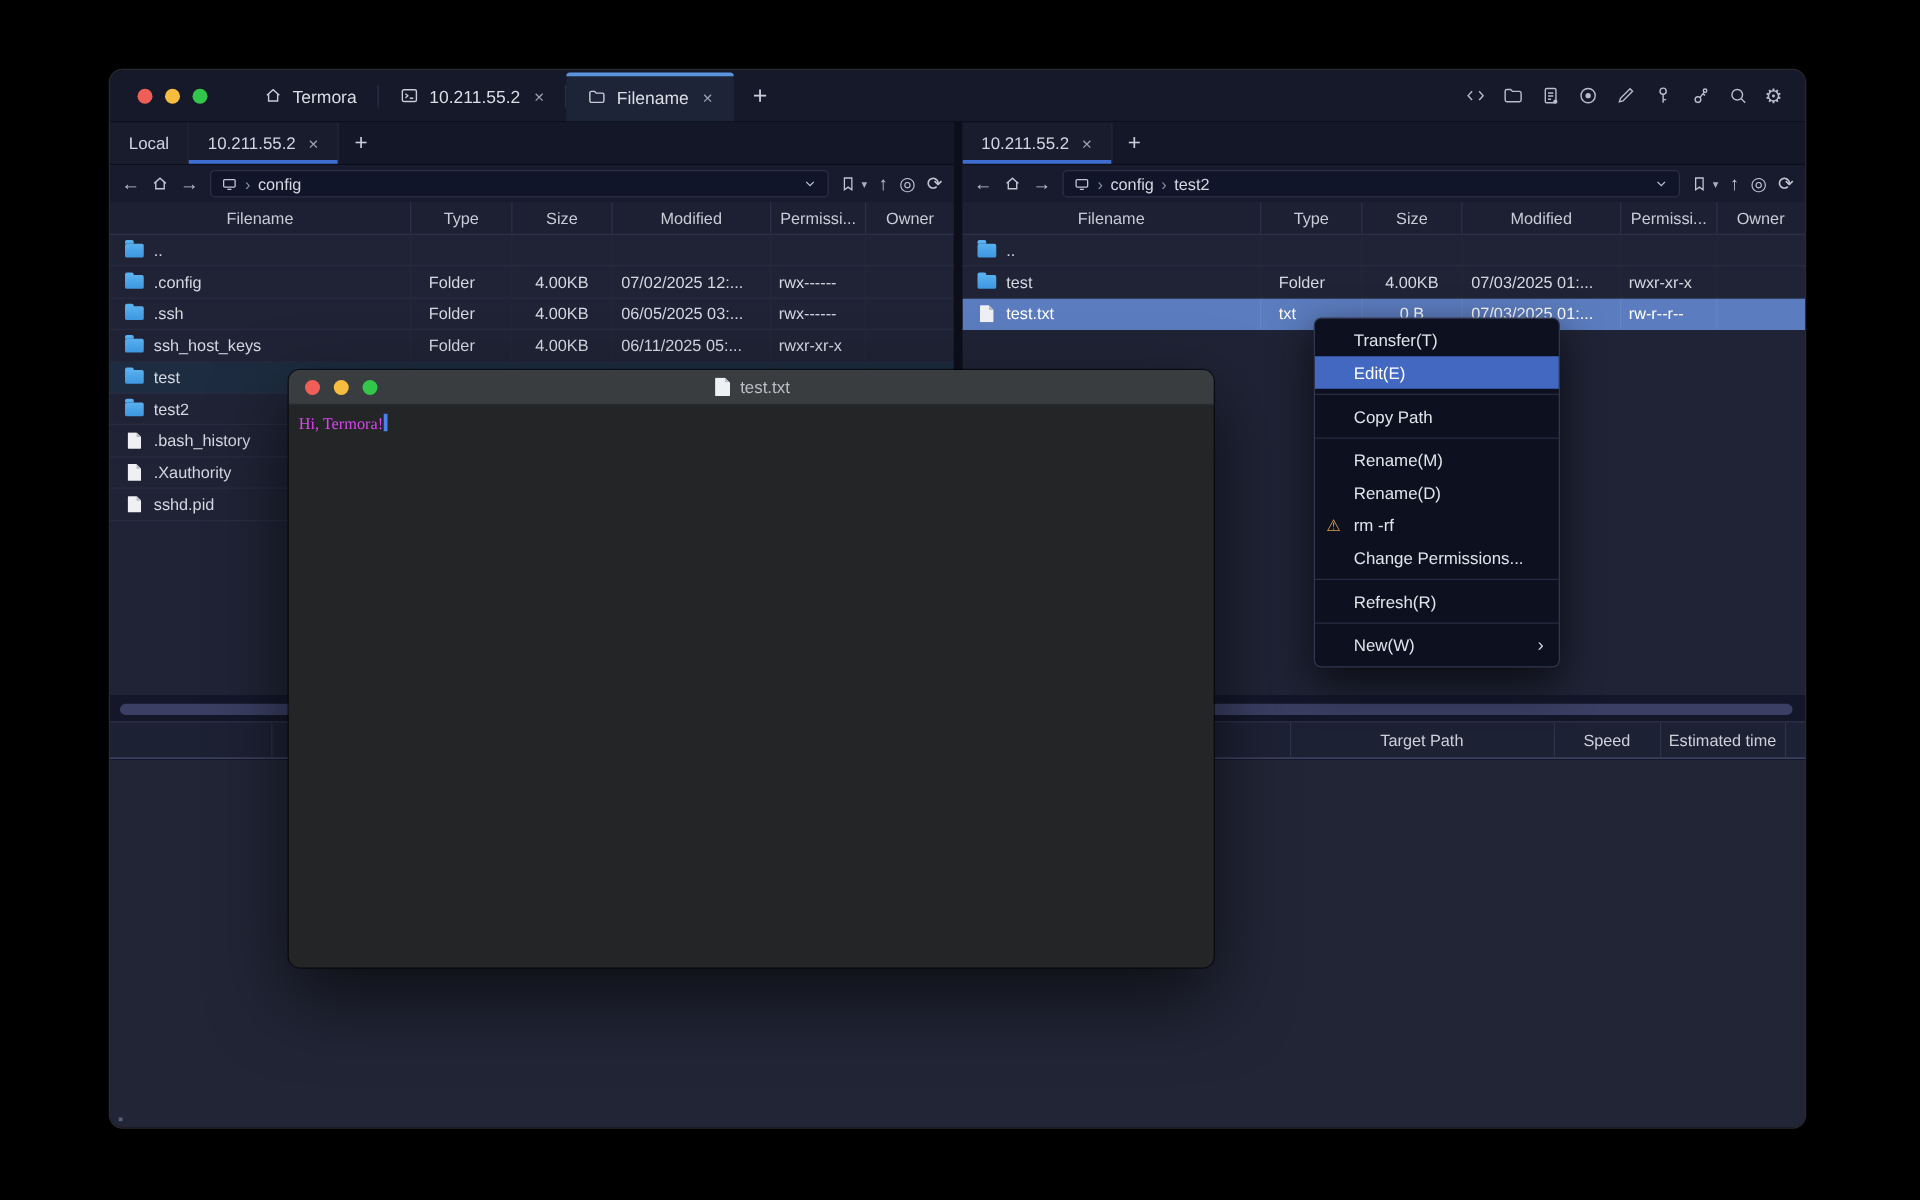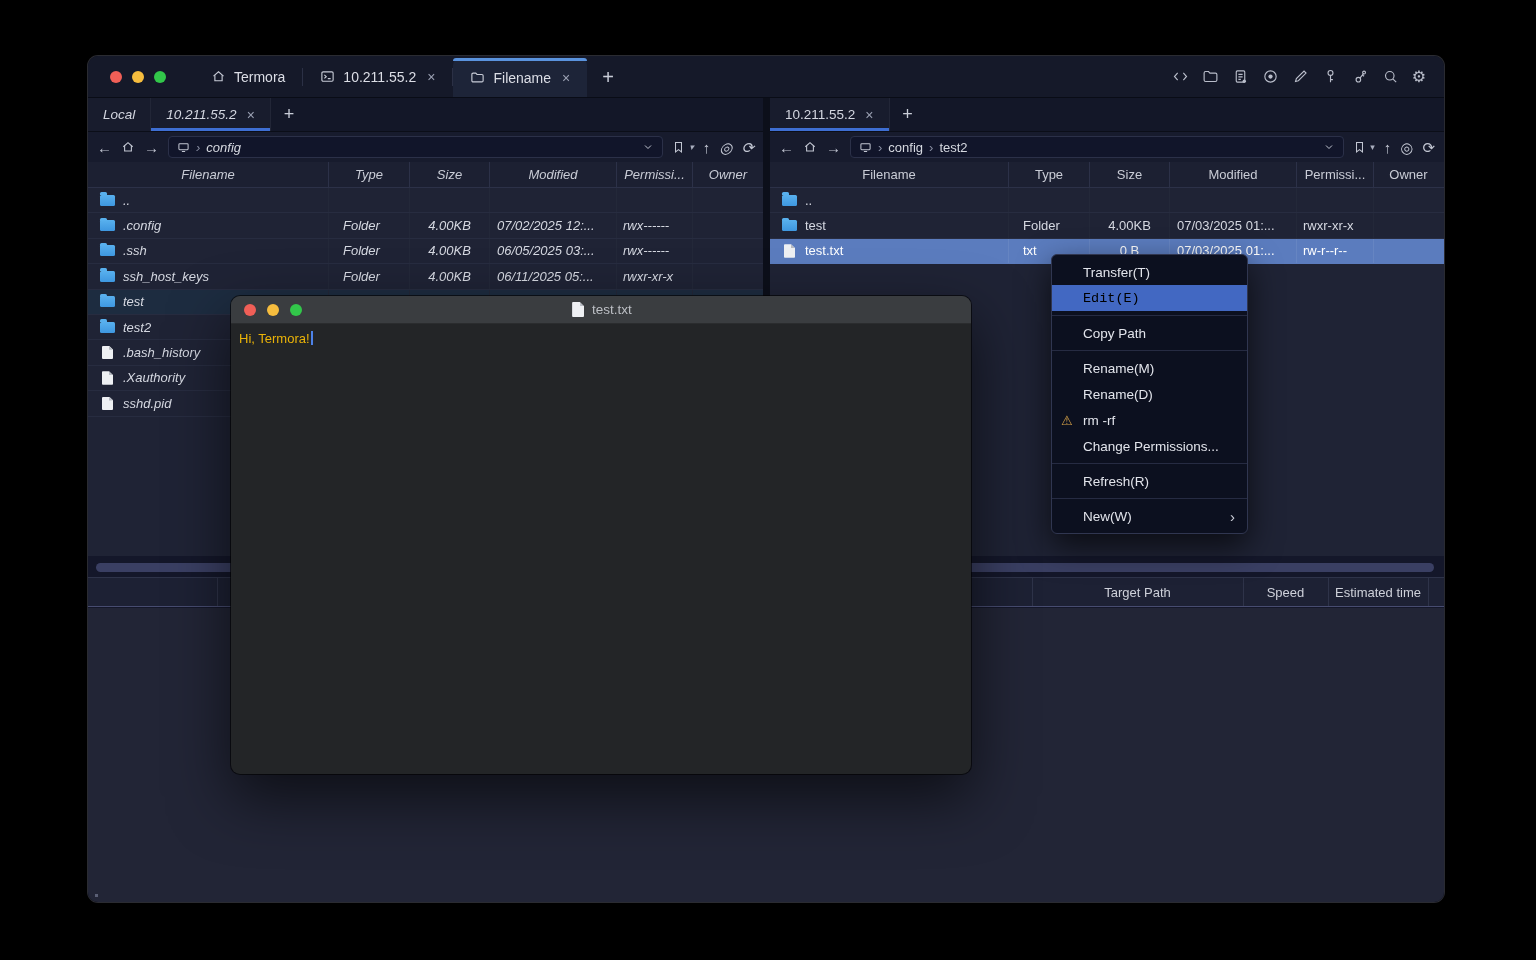--- a/index.html
+++ b/index.html
@@ -23,21 +23,21 @@
   .wtab.active { background:#1d2438; margin-top:2px; border-radius:7px 7px 0 0; }
   .wtab.active::before { content:""; position:absolute; top:0; left:0; right:0; height:3px; background:#5a93de; border-radius:3px 3px 0 0; }
   .xbtn { color:#9ba1b3; font-size:14px; margin-left:3px; }
   .wtab-plus { align-self:center; font-size:20px; color:#c9cdd8; padding:0 15px; line-height:1; }
   .tb-icons { margin-left:auto; display:flex; gap:13px; align-items:center; padding-right:18px; }
   .tb-icons svg, .tb-icons .uico { display:block; color:#b9bdca; }
   .uico { font-size:16px; }
 
   
   .panel { position:absolute; top:42px; height:458px; background:#1f2335; overflow:hidden; }
-  .panel-left  { left:0;     width:675px;font-style:italic; }
+  .panel-left  { left:0;     width:675px; }
   .panel-right { left:682px; width:674px; }
 
   .ptabs { height:34px; background:#131728; border-bottom:1px solid #0b0e18; display:flex; align-items:stretch; }
   .ptab { display:flex; align-items:center; gap:7px; padding:0 15px; font-size:13.5px; color:#d3d6e0;
     position:relative; border-right:1px solid #222637; background:#181c2d; }
   .ptab.active::after { content:""; position:absolute; left:0; right:0; bottom:0; height:3px; background:#3e6ed2; }
   .ptab-plus { width:36px; display:flex; align-items:center; justify-content:center; color:#c9cdd8; font-size:18px; }
 
   .ptoolbar { height:30px; display:flex; align-items:center; gap:9px; padding:0 9px; background:#171b2d; }
   .nav { font-size:15px; color:#c2c6d2; line-height:1; }
@@ -83,35 +83,35 @@
   .t-sep { position:absolute; top:0; bottom:0; width:1px; background:#2e3349; }
   .t-label { position:absolute; top:0; bottom:0; display:flex; align-items:center; justify-content:center; }
   .t-body { position:absolute; top:52px; left:0; right:0; bottom:0; background:#222536; }
   .grip { position:absolute; left:7px; bottom:5px; width:3px; height:3px; background:#5a5f75; }
 
   
   .cmenu { position:absolute; left:1051px; top:254px; width:197px; background:#0c101f;
     border:1px solid #303650; border-radius:6px; box-shadow:0 12px 32px rgba(0,0,0,.65);
     padding:4px 0; z-index:40; font-size:13.5px; color:#e2e4eb; }
   .mi { height:26px; display:flex; align-items:center; padding:0 12px 0 31px; position:relative; }
-  .mi.hl { background:#4268c2; color:#000000;font-family:Liberation Mono, monospace; }
+  .mi.hl { background:#4268c2; color:#ffffff; }
   .mi .warn { position:absolute; left:9px; font-size:13px; color:#d9a348; }
   .mi .sub { margin-left:auto; color:#cdd0da; font-size:15px; }
   .msep { height:1px; background:#262b42; margin:4px 0; }
 
   
   .editor { position:absolute; left:231px; top:296px; width:740px; height:478px; border-radius:9px; overflow:hidden;
     background:#232527; box-shadow:0 0 0 1px rgba(0,0,0,.6), 0 24px 60px rgba(0,0,0,.6); z-index:30; }
   .etitle { height:28px; background:#3a3d40; border-bottom:1px solid #2a2c2e; display:flex; align-items:center; position:relative; }
   .elights { display:flex; gap:11px; padding-left:13px; position:relative; z-index:2; }
   .elight { width:12px; height:12px; border-radius:50%; }
   .etext { position:absolute; left:0; right:0; top:0; bottom:0; display:flex; align-items:center; justify-content:center;
     gap:6px; font-size:13.5px; color:#bcbfc4; }
   .etext .ic-file { width:12px; height:15px; }
-  .ebody { padding:7px 8px; font-family:Liberation Sans, sans-serif; font-size:13px; color:#eab308; }
+  .ebody { padding:7px 8px; font-family:Liberation Serif, serif; font-size:13px; color:#d946ef; }
   .cursor { display:inline-block; width:2.5px; height:14px; background:#4d82e8; vertical-align:-2px; margin-left:1px; }
 </style>
 </head>
 <body>
 
 <div class="stage">
   <div class="window">
 
     <div class="titlebar">
       <div class="lights">

